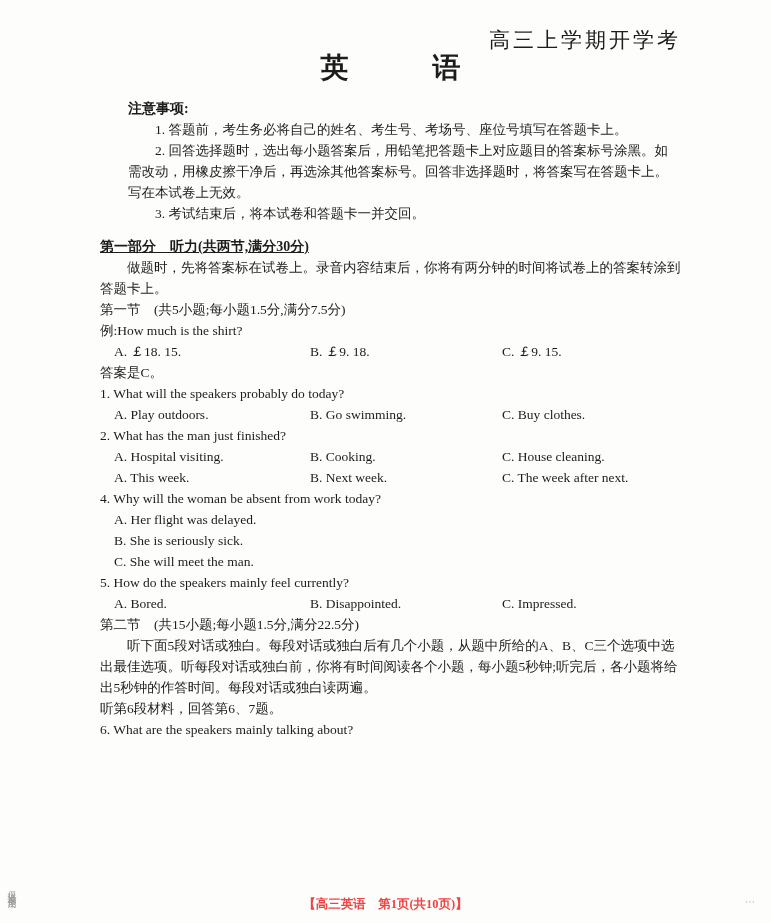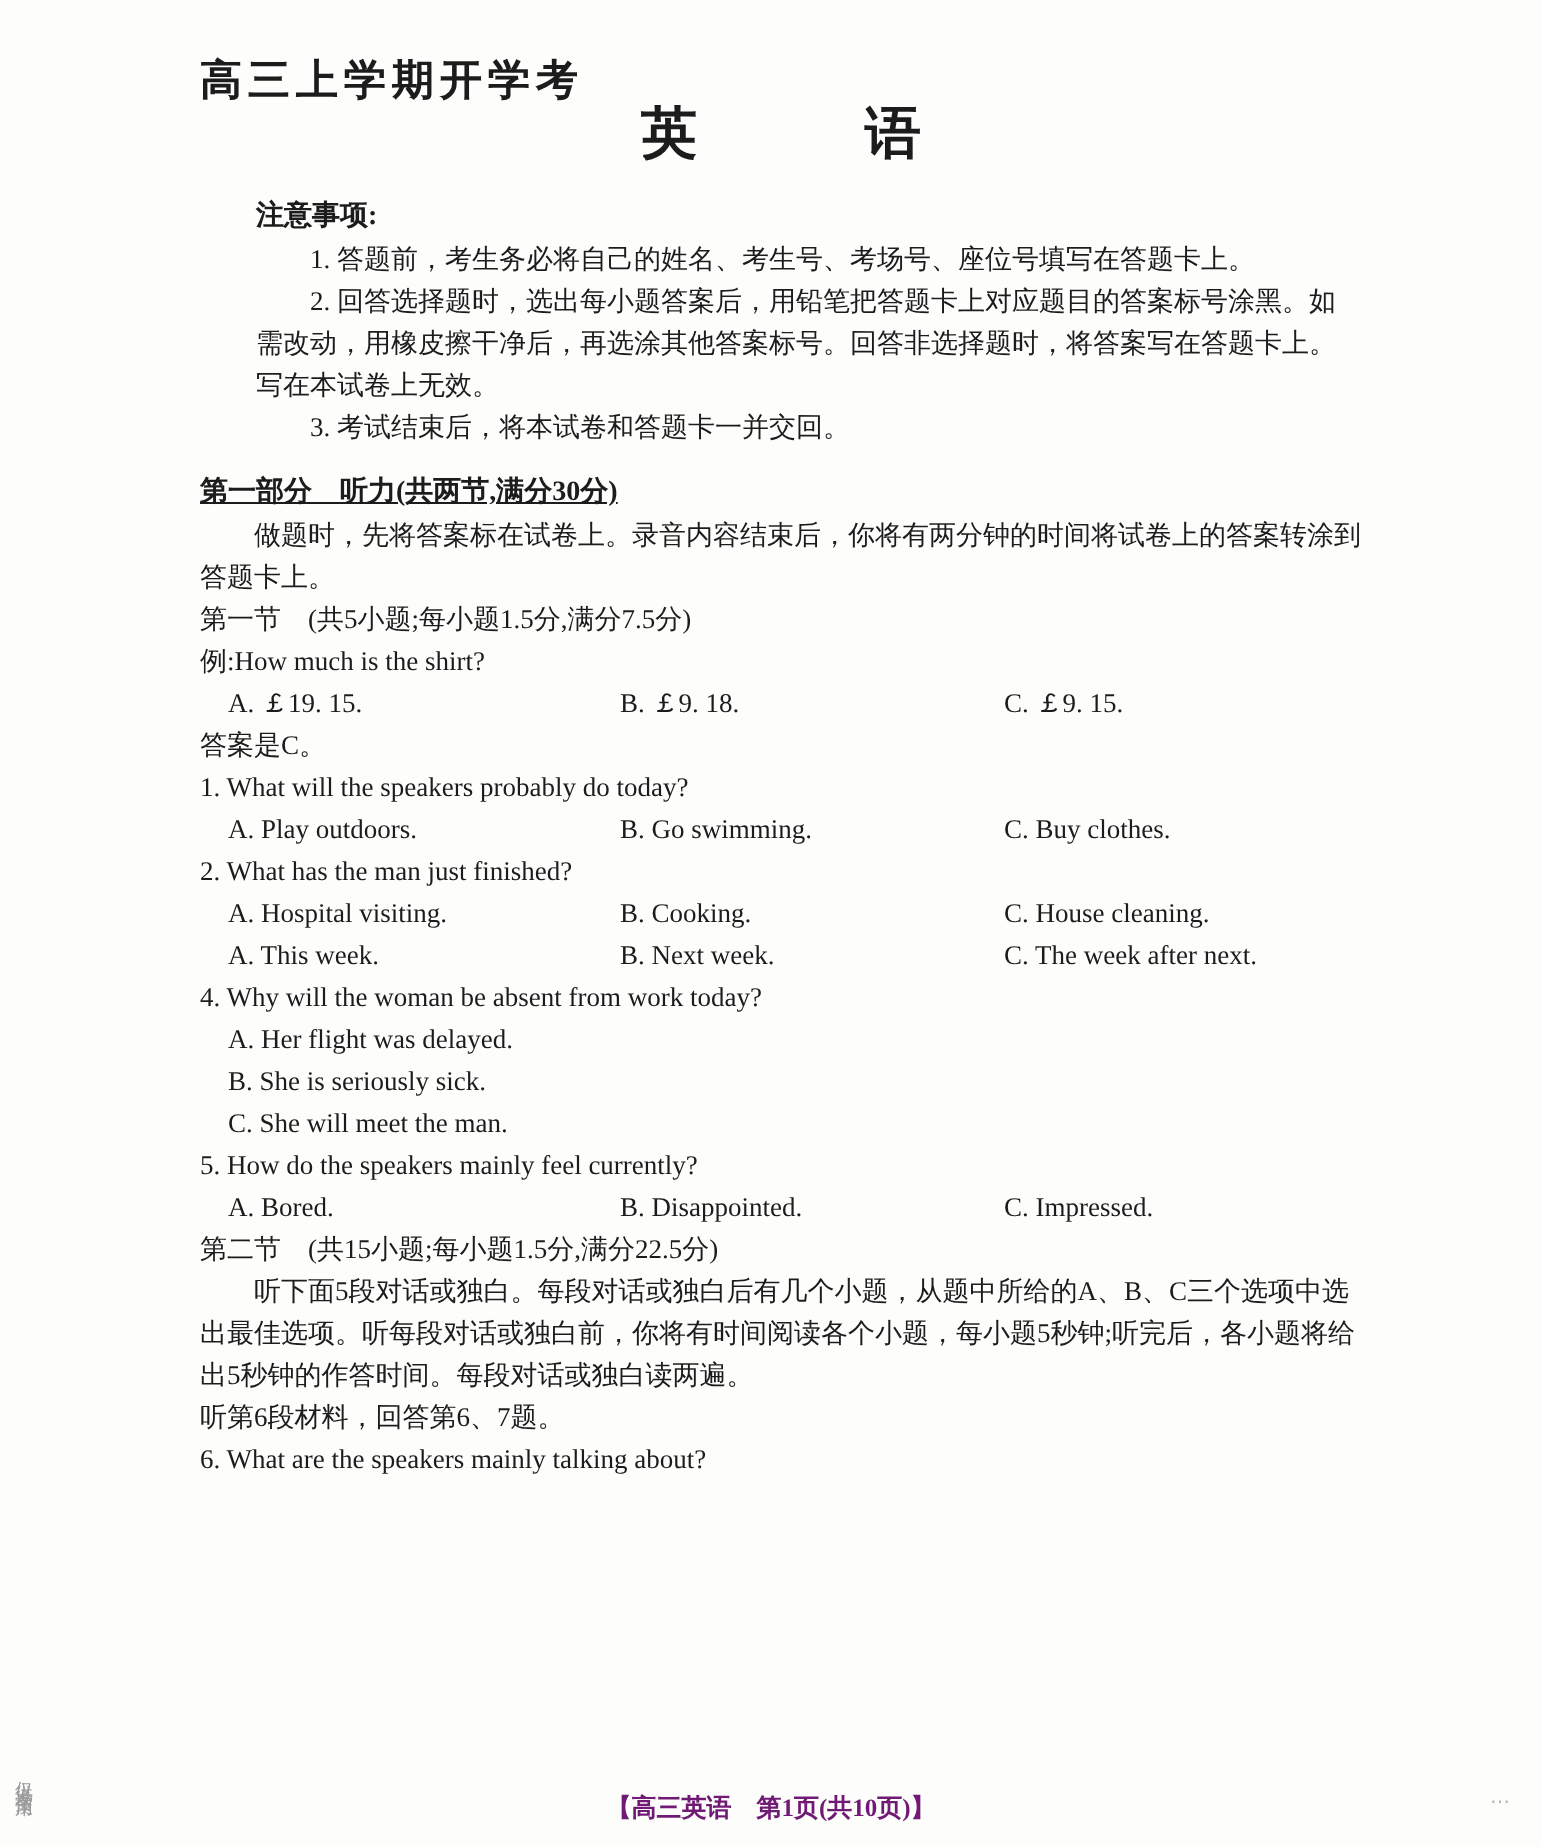--- a/index.html
+++ b/index.html
@@ -12,23 +12,23 @@
     color:#1c1c1c;
     overflow:hidden;
     box-sizing:border-box;
   }
   .content {
     padding:30px 90px 0 100px;
     font-size:13.5px;
     line-height:21px;
   }
   .doc-title {
-    text-align:left;
+    text-align:right;
     font-size:21px;
-    font-weight:bold;
+    font-weight:normal;
     letter-spacing:3px;
     margin:0 0 6px 0;
   }
   .doc-subtitle {
     text-align:center;
     font-size:28px;
     font-weight:bold;
     margin:0 0 20px 0;
     white-space:pre;
   }
@@ -45,21 +45,21 @@
   }
   .options-stack { padding-left:14px; }
   .question { margin:0; }
   .footer {
     position:absolute;
     bottom:10px; left:0;
     width:100%;
     text-align:center;
     font-weight:bold;
     font-size:12.5px;
-    color:#701a75;
+    color:#ef4444;
   }
   .watermark {
     position:absolute;
     left:5px; bottom:28px;
     writing-mode:vertical-lr;
     text-orientation:upright;
     font-size:9px;
     color:#9a9a9a;
     letter-spacing:2px;
     font-family:"Liberation Sans","DejaVu Sans",sans-serif;
@@ -90,21 +90,21 @@
       <div class="notice-item">3. 考试结束后，将本试卷和答题卡一并交回。</div>
     </div>
 
     <div class="part-heading">第一部分　听力(共两节,满分30分)</div>
     <div class="para-indent">做题时，先将答案标在试卷上。录音内容结束后，你将有两分钟的时间将试卷上的答案转涂到答题卡上。</div>
 
     <div class="section-heading">第一节　(共5小题;每小题1.5分,满分7.5分)</div>
 
     <div>例:How much is the shirt?</div>
     <div class="options-row">
-      <span>A. ￡19. 15.</span>
+      <span>A. ￡18. 15.</span>
       <span>B. ￡9. 18.</span>
       <span>C. ￡9. 15.</span>
     </div>
     <div>答案是C。</div>
 
     <div class="question">
       <div>1. What will the speakers probably do today?</div>
       <div class="options-row">
         <span>A. Play outdoors.</span>
         <span>B. Go swimming.</span>

